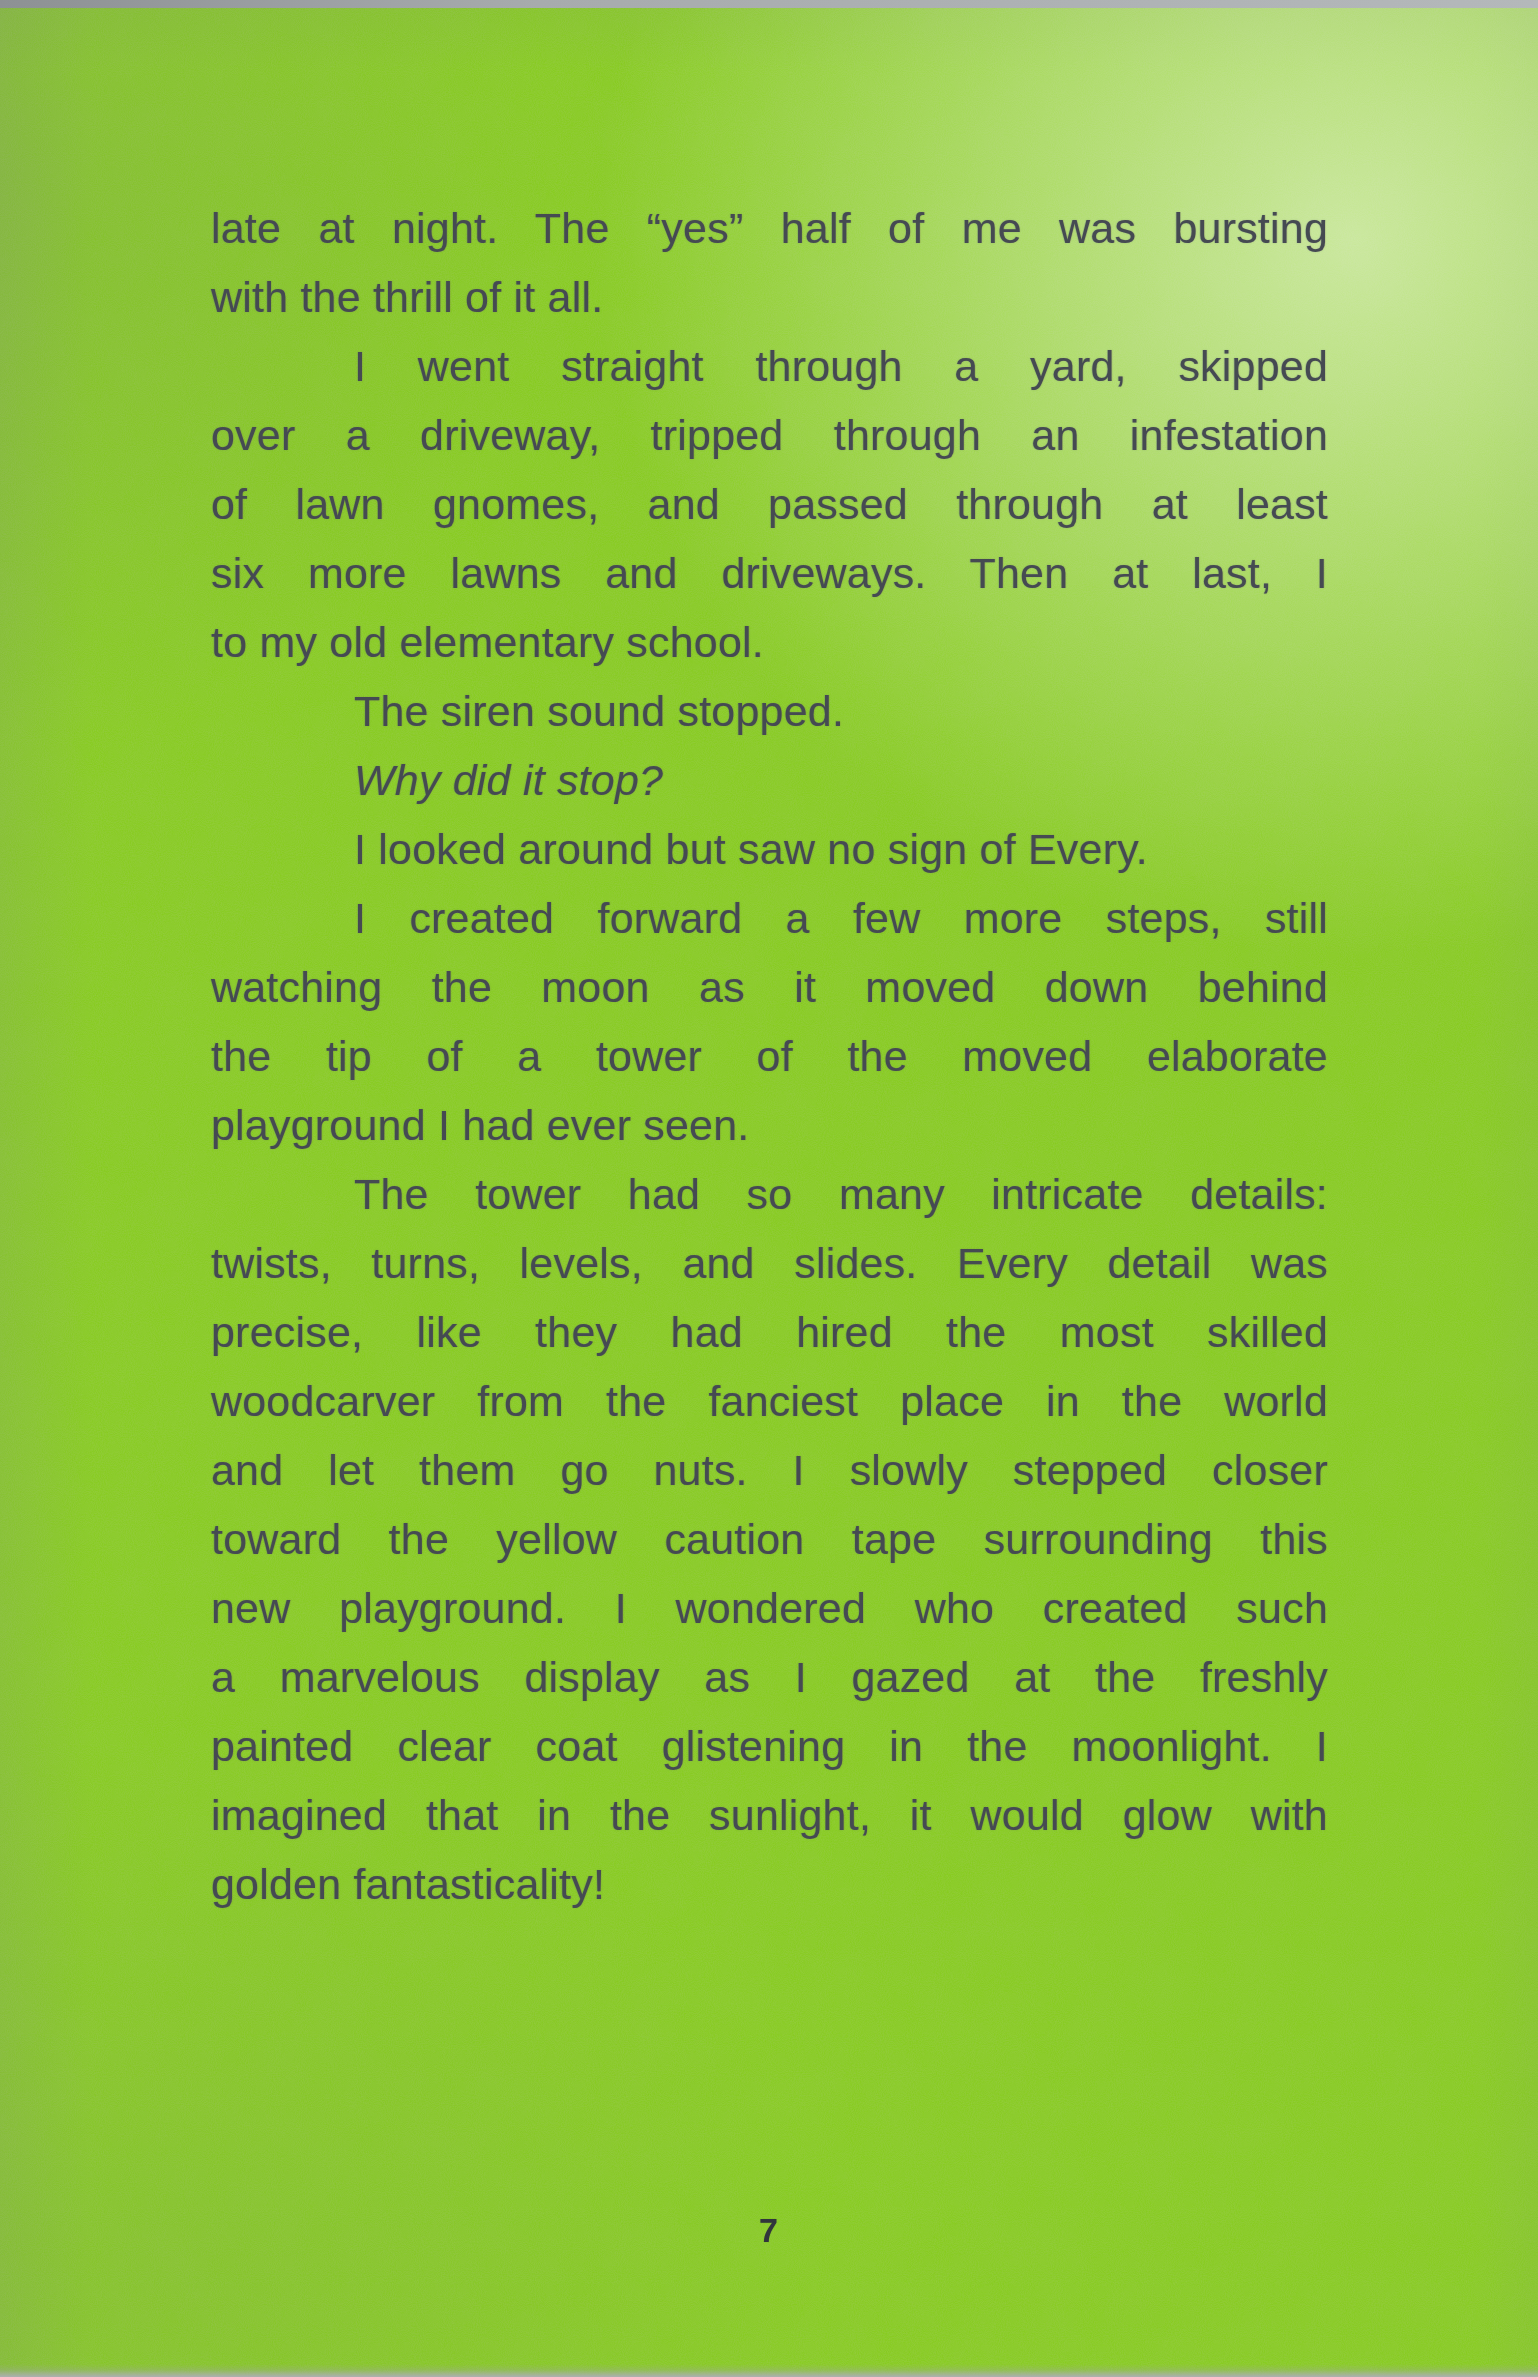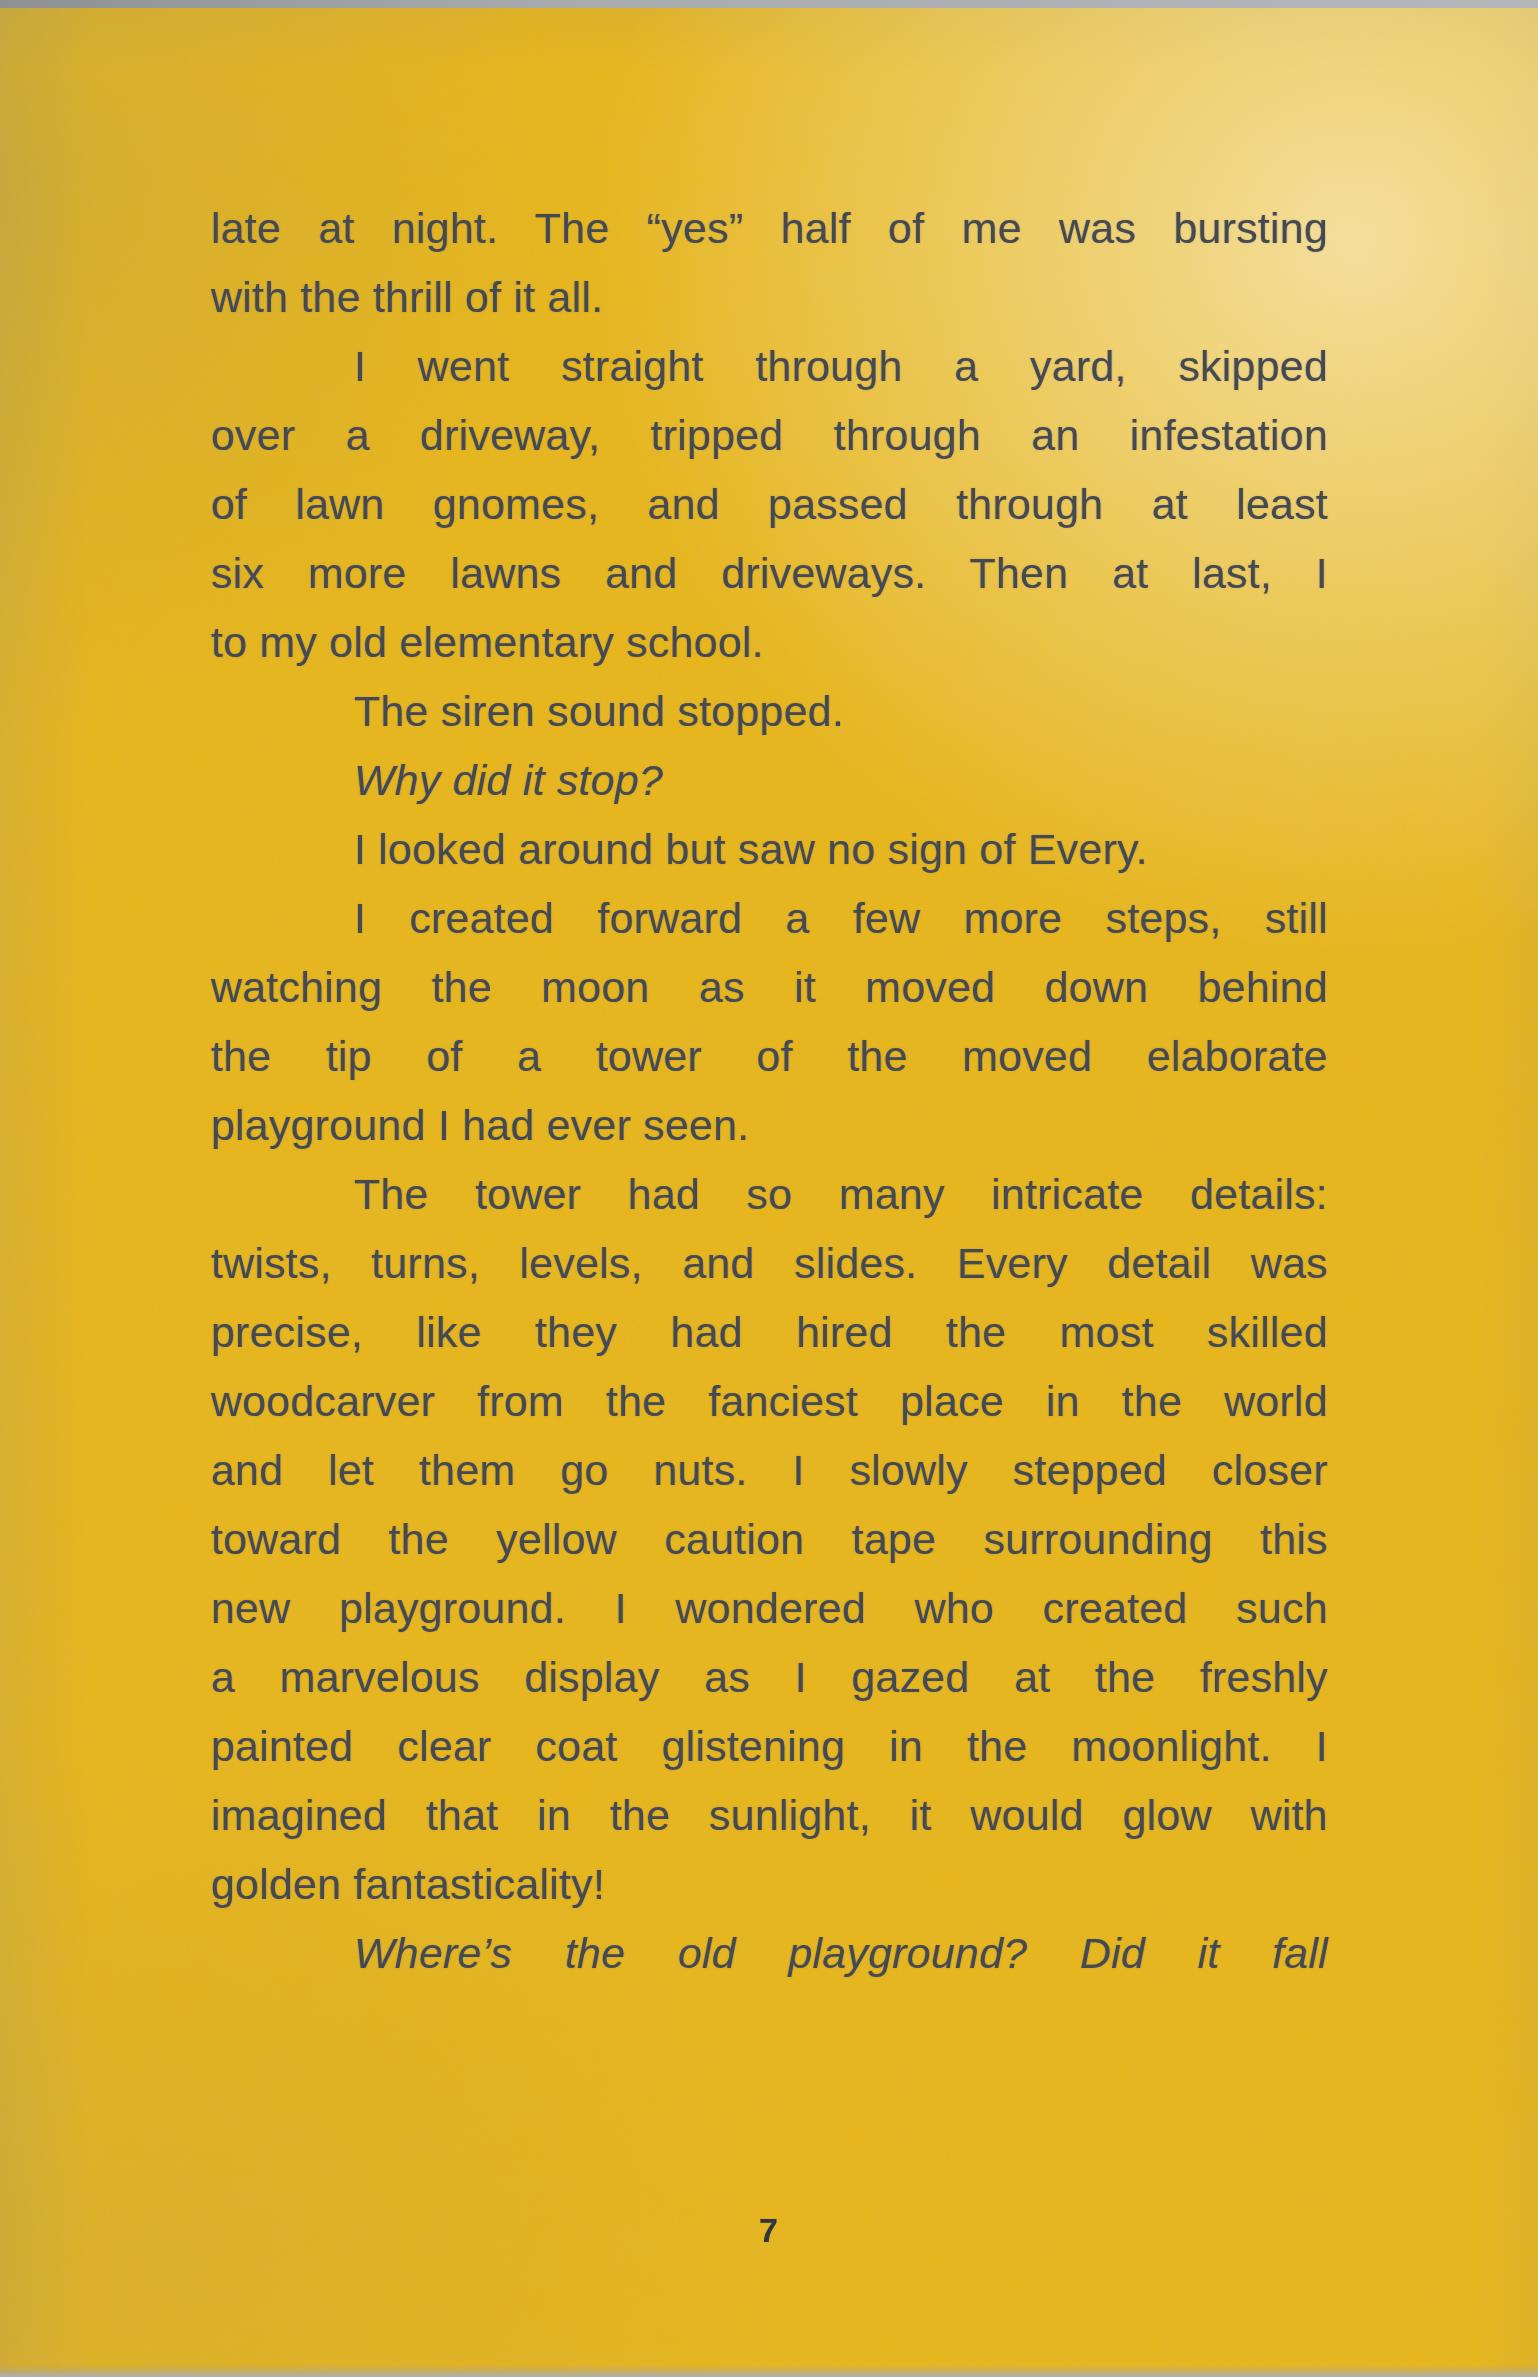--- a/index.html
+++ b/index.html
@@ -59,21 +59,21 @@
     font-size: 34px;
     font-weight: 600;
     letter-spacing: 0.9px;
     color: var(--number-ink, #31353c);
     text-shadow: 0 0 0.9px rgba(60,64,72,0.4);
   }
 </style>
 </head>
 <body>
 
-<div class="page" style="background: #eab308;">
+<div class="page" style="background: #84cc16;">
 
   <svg class="texture-svg" width="1538" height="2377" xmlns="http://www.w3.org/2000/svg" aria-hidden="true" viewBox="0 0 1650 2550">
     <filter id="grainFine" x="0" y="0" width="100%" height="100%">
       <feTurbulence type="fractalNoise" baseFrequency="0.9" numOctaves="2" seed="7" stitchTiles="stitch"></feTurbulence>
       <feColorMatrix type="matrix" values="0 0 0 0 0.58  0 0 0 0 0.60  0 0 0 0 0.62  0 0 0 0.38 0"></feColorMatrix>
     </filter>
     <filter id="grainSoft" x="0" y="0" width="100%" height="100%">
       <feTurbulence type="fractalNoise" baseFrequency="0.018" numOctaves="3" seed="11" stitchTiles="stitch"></feTurbulence>
       <feColorMatrix type="matrix" values="0 0 0 0 0.55  0 0 0 0 0.57  0 0 0 0 0.59  0 0 0 0.10 0"></feColorMatrix>
     </filter>
@@ -119,19 +119,18 @@
         <div class="line just"><span>woodcarver from the fanciest place in the world</span></div>
         <div class="line just"><span>and let them go nuts. I slowly stepped closer</span></div>
         <div class="line just"><span>toward the yellow caution tape surrounding this</span></div>
         <div class="line just"><span>new playground. I wondered who created such</span></div>
         <div class="line just"><span>a marvelous display as I gazed at the freshly</span></div>
         <div class="line just"><span>painted clear coat glistening in the moonlight. I</span></div>
         <div class="line just"><span>imagined that in the sunlight, it would glow with</span></div>
         <div class="line"><span>golden fantasticality!</span></div>
       </div>
       <div class="para indent">
-        <div class="line just"><span class="it">Where’s the old playground? Did it fall</span></div>
       </div>
     </div>
 
   <div class="page-number">7</div>
 </div>
 
 
 </body></html>

